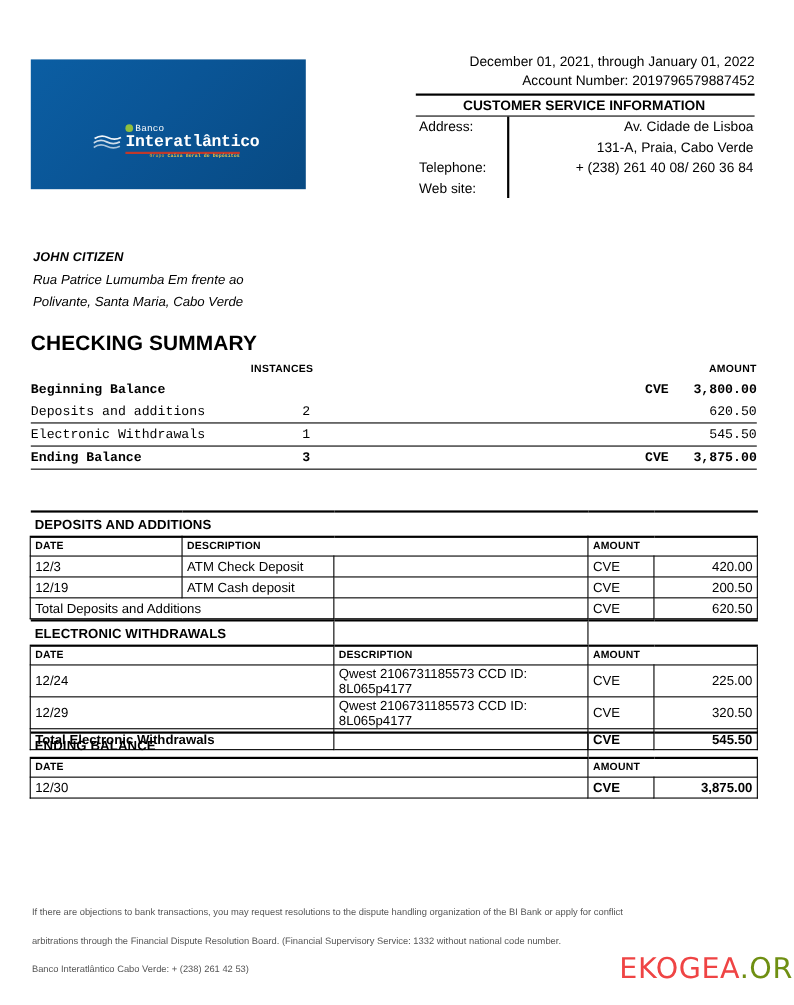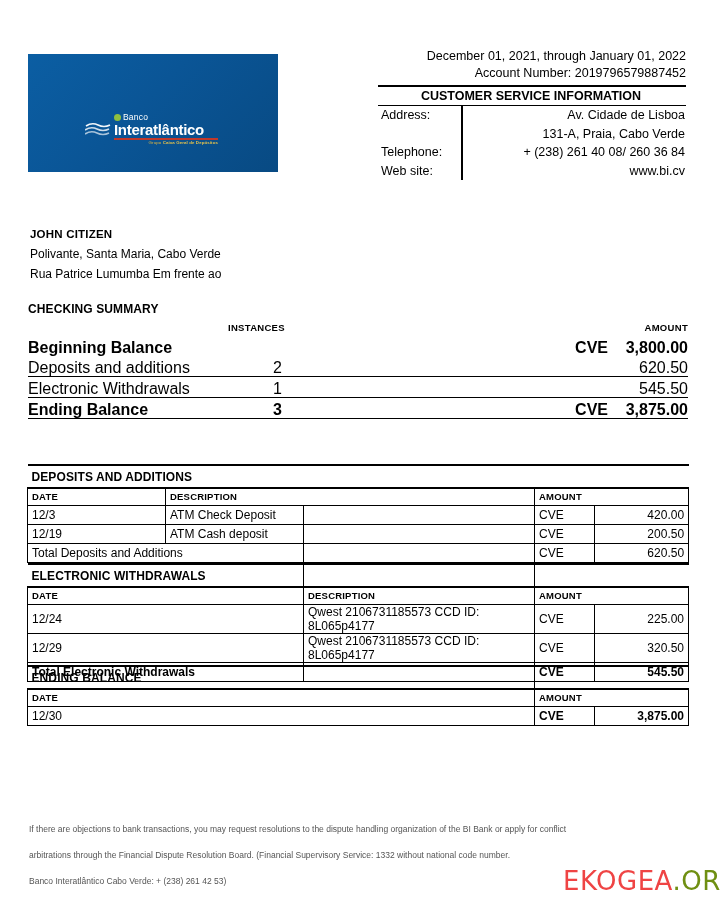--- a/index.html
+++ b/index.html
@@ -24,20 +24,21 @@
 
   
   .logo-banner {
     position: absolute;
     left: 28px;
     top: 54px;
     width: 250px;
     height: 118px;
     background: linear-gradient(135deg, #0b5ea3 0%, #0a5596 45%, #084a83 100%);
     overflow: hidden;
+    font-family: Liberation Mono, monospace;
   }
   .logo-mark {
     position: absolute;
     left: 50%;
     top: 50%;
     transform: translate(-50%, -52%);
     width: 136px;
     text-align: left;
     line-height: 1;
     white-space: nowrap;
@@ -148,35 +149,36 @@
     padding-right: 1px;
     white-space: nowrap;
   }
 
   
   .cust {
     position: absolute;
     left: 30px;
     top: 225px;
     width: 320px;
+    font-style: italic;
   }
   .cust-name {
     font-size: 11.5px;
     font-weight: bold;
     letter-spacing: .2px;
     line-height: 19px;
   }
   .cust-line {
     font-size: 12px;
     line-height: 20px;
   }
 
   
   .sec-title {
-    font-size: 12px;
+    font-size: 19px;
     font-weight: bold;
     letter-spacing: .1px;
   }
 
   
   .summary {
     position: absolute;
     left: 28px;
     top: 302px;
     width: 660px;
@@ -194,21 +196,22 @@
     top: 6px;
   }
   .sum-head .amount {
     position: absolute;
     right: 0px;
     top: 6px;
   }
   .sum-row {
     position: relative;
     height: 20px;
-    font-size: 16px;
+    font-size: 12px;
+    font-family: Liberation Mono, monospace;
   }
   .sum-row.bold { font-weight: bold; }
   .sum-row .lbl { position: absolute; left: 0; top: 3px; }
   .sum-row .cnt { position: absolute; left: 230px; top: 3px; text-align: right; width: 24px; }
   .sum-row .cur { position: absolute; right: 80px; top: 3px; font-weight: bold; }
   .sum-row .amt { position: absolute; right: 0px; top: 3px; text-align: center; }
   .line-thin { border-top: 1.2px solid #000; }
 
   .fee-note {
     position: absolute;
@@ -314,29 +317,28 @@
       <div class="csi-row">
         <div class="csi-label"></div>
         <div class="csi-val">131-A, Praia, Cabo Verde</div>
       </div>
       <div class="csi-row">
         <div class="csi-label">Telephone:</div>
         <div class="csi-val">+ (238) 261 40 08/ 260 36 84</div>
       </div>
       <div class="csi-row">
         <div class="csi-label">Web site:</div>
-        <div class="csi-val">www.bi.cv</div>
       </div>
     </div>
   </div>
 
   <div class="cust">
     <div class="cust-name">JOHN CITIZEN</div>
+    <div class="cust-line">Rua Patrice Lumumba Em frente ao</div>
     <div class="cust-line">Polivante, Santa Maria, Cabo Verde</div>
-    <div class="cust-line">Rua Patrice Lumumba Em frente ao</div>
   </div>
 
   <div class="summary">
     <div class="sec-title">CHECKING SUMMARY</div>
     <div class="sum-head">
       <span class="instances">INSTANCES</span>
       <span class="amount">AMOUNT</span>
     </div>
 
     <div class="sum-row bold">

